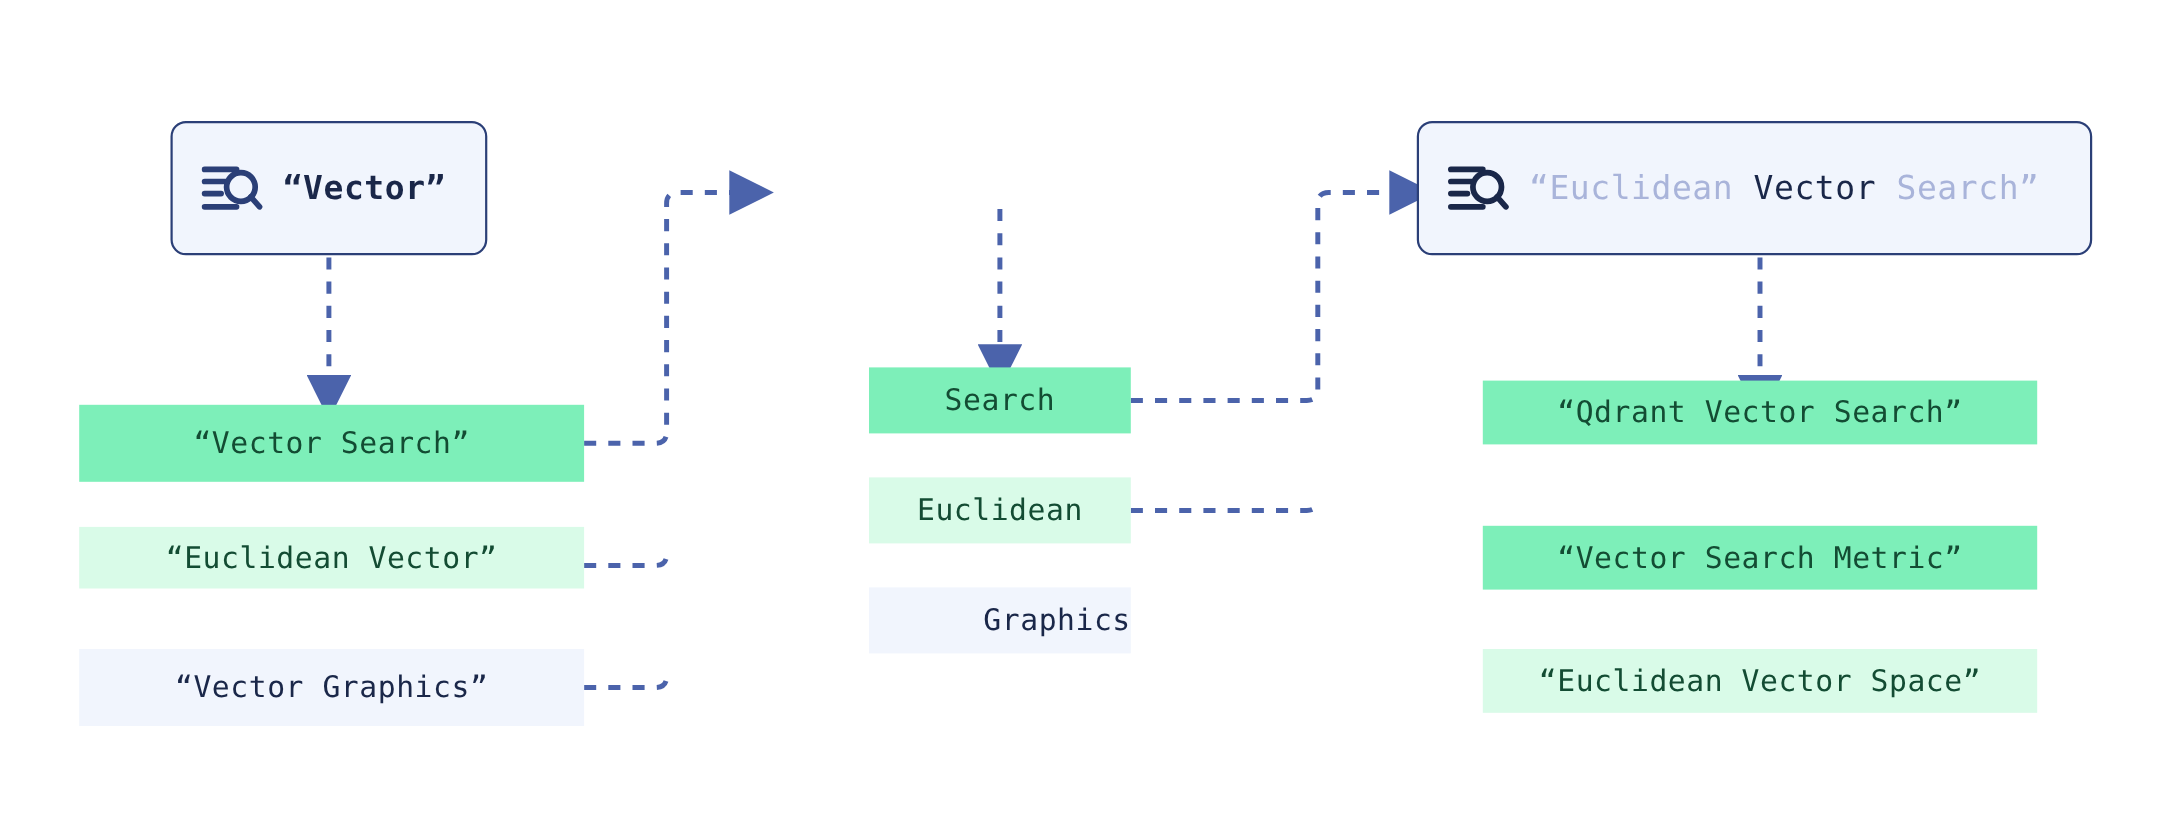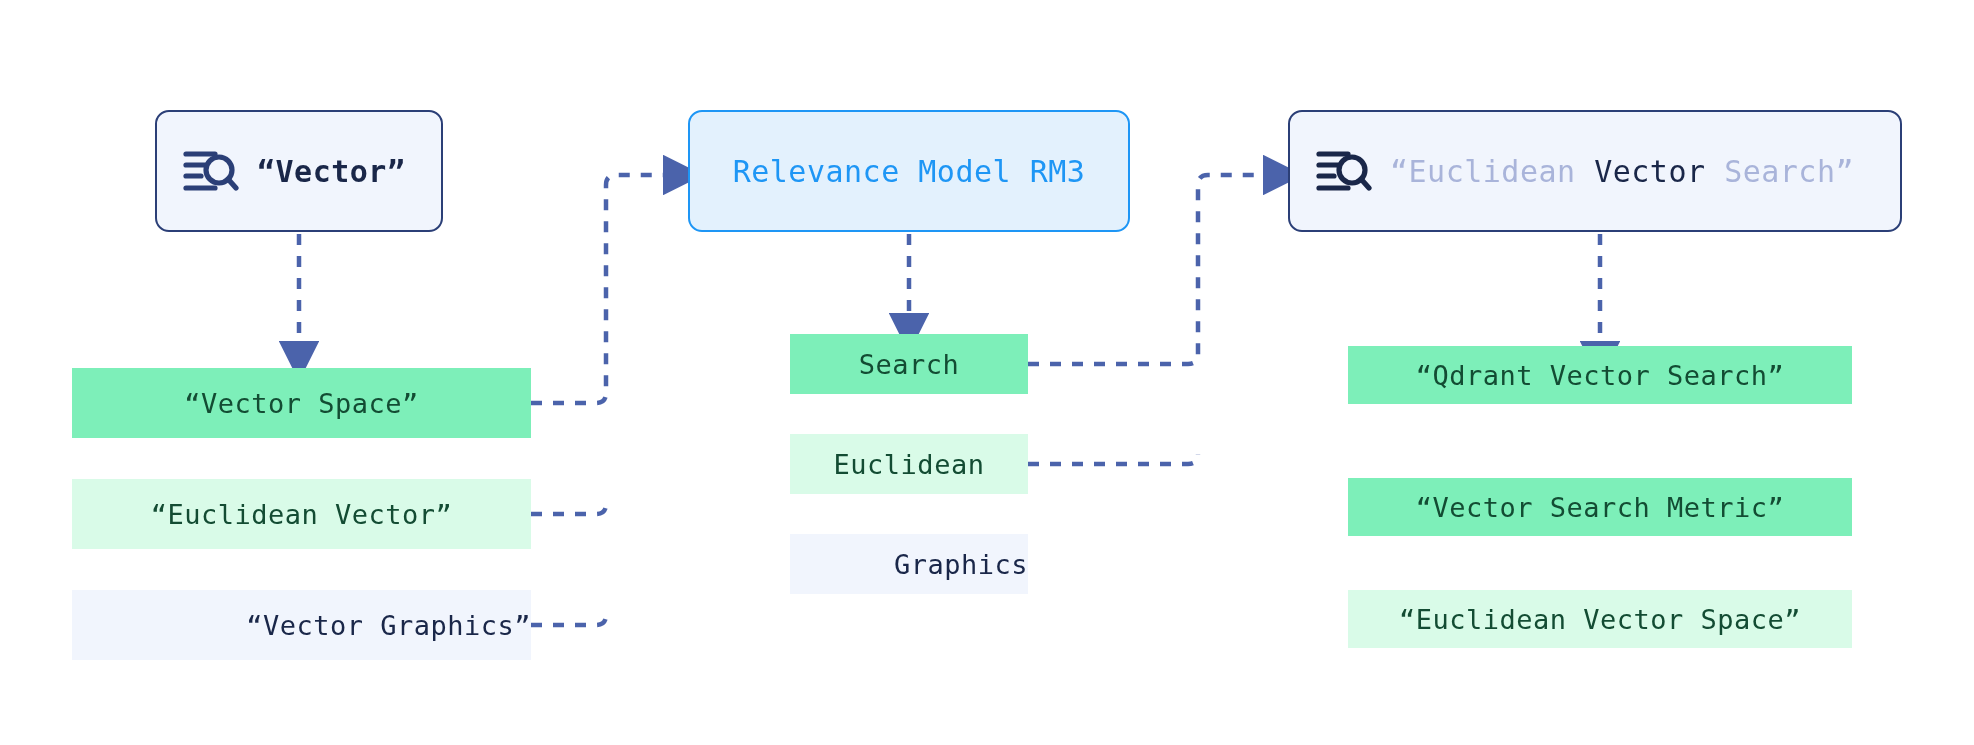--- a/index.html
+++ b/index.html
@@ -86,47 +86,44 @@
         <line x1="3" y1="19" x2="22" y2="19"></line>
         <line x1="3" y1="30" x2="18" y2="30"></line>
         <line x1="3" y1="42" x2="32" y2="42"></line>
         <circle cx="36" cy="24" r="13"></circle>
         <line x1="45" y1="33" x2="53" y2="42"></line>
       </g>
     </svg>
     <span class="q-text">“Vector”</span>
   </div>
 
-  <div class="query-box accent" style="left:688px;top:110px;width:442px;height:122px;justify-content:center;">
-    <span class="q-text model">Relevance Model RM3</span>
-  </div>
 
   <div class="query-box" style="left:1288px;top:110px;width:614px;height:122px;">
     <svg class="q-icon" width="56" height="50" viewBox="0 0 56 50" xmlns="http://www.w3.org/2000/svg">
       <g stroke="#1a2749" stroke-width="5.2" stroke-linecap="round" fill="none">
         <line x1="3" y1="8" x2="32" y2="8"></line>
         <line x1="3" y1="19" x2="22" y2="19"></line>
         <line x1="3" y1="30" x2="18" y2="30"></line>
         <line x1="3" y1="42" x2="32" y2="42"></line>
         <circle cx="36" cy="24" r="13"></circle>
         <line x1="45" y1="33" x2="53" y2="42"></line>
       </g>
     </svg>
     <span class="q-text plain">
       <span class="tok-dim">“</span><span class="tok-dim">Euclidean</span><span class="tok-dim">&nbsp;</span><span class="tok-strong">Vector</span><span class="tok-dim">&nbsp;</span><span class="tok-dim">Search</span><span class="tok-dim">”</span>
     </span>
   </div>
 
   <div class="chip w-high" style="left:72px;top:368px;width:459px;height:70px;">
-    <span>“Vector Space”</span>
+    <span>“Vector Search”</span>
   </div>
-  <div class="chip w-low" style="left:72px;top:479px;width:459px;height:70px;">
+  <div class="chip w-low" style="left:72px;top:479px;width:459px;height:56px;">
     <span>“Euclidean Vector”</span>
   </div>
-  <div class="chip w-none" style="left:72px;top:590px;width:459px;height:70px;justify-content:flex-end;">
+  <div class="chip w-none" style="left:72px;top:590px;width:459px;height:70px;">
     <span>“Vector Graphics”</span>
   </div>
 
   <div class="chip w-high" style="left:790px;top:334px;width:238px;height:60px;">
     <span>Search</span>
   </div>
   <div class="chip w-low" style="left:790px;top:434px;width:238px;height:60px;">
     <span>Euclidean</span>
   </div>
   <div class="chip w-none" style="left:790px;top:534px;width:238px;height:60px;justify-content:flex-end;">

